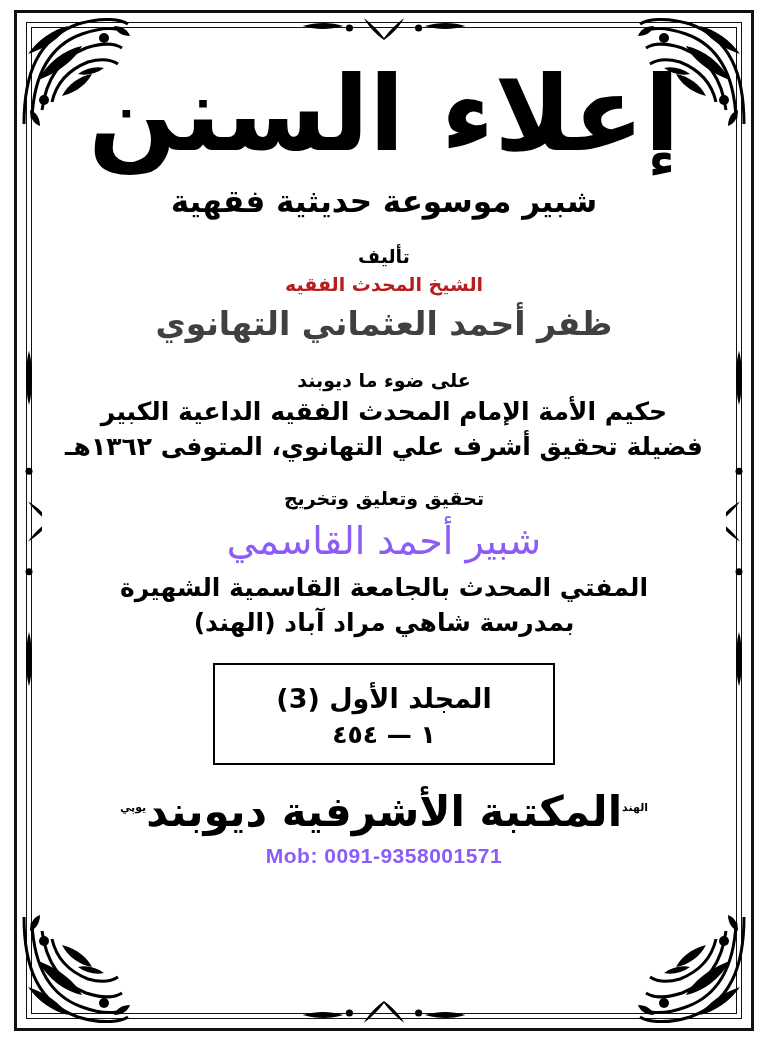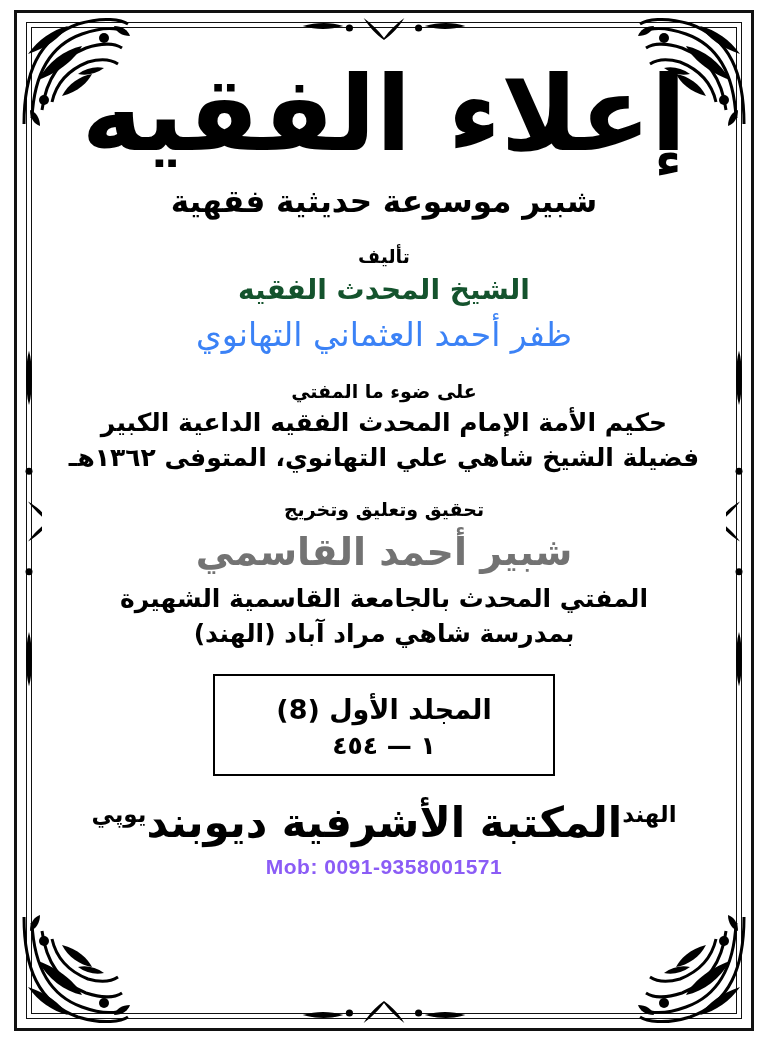--- a/index.html
+++ b/index.html
@@ -109,41 +109,41 @@
   .blk { margin-top: 26px; }
 
   .lbl-sm {
     font-size: 19px;
     font-weight: 700;
     color: #000;
     margin-top: 8px;
     margin-bottom: 6px;
   }
   .line-sm {
-    font-size: 28px;
-    font-weight: 700;
-    color: #14532d;
+    font-size: 19px;
+    font-weight: 700;
+    color: #b91c1c;
     margin: 5px 0;
   }
   .line-md {
     font-size: 25px;
     font-weight: 700;
     color: #000;
     margin: 6px 0;
   }
   .line-lg {
     font-size: 33px;
-    font-weight: 400;
-    color: #3b82f6;
+    font-weight: 700;
+    color: #404040;
     margin: 9px 0;
   }
   .line-xl {
     font-size: 38px;
-    font-weight: 700;
-    color: #737373;
+    font-weight: 400;
+    color: #8b5cf6;
     margin: 10px 0;
     text-align: center;
   }
 
   
   .volume-box {
     width: 342px;
     margin: 26px auto 0 auto;
     border: 2px solid #000;
     padding: 12px 10px 14px 10px;
@@ -164,21 +164,21 @@
   }
 
   .publisher {
     margin-top: 22px;
     font-size: 42px;
     font-weight: 700;
     color: #000;
     white-space: nowrap;
   }
   .publisher .tiny {
-    font-size: 23px;
+    font-size: 11px;
     vertical-align: super;
   }
 
   .mobile {
     margin-top: 8px;
     font-family: "Liberation Sans", sans-serif;
     direction: ltr;
     font-size: 21px;
     font-weight: 700;
     letter-spacing: 0.5px;
@@ -315,45 +315,45 @@
         <circle cx="13" cy="300" r="3.5"></circle>
         <circle cx="13" cy="400" r="3.5"></circle>
         <path d="M13 180 c-4 14 -4 40 0 54 c4 -14 4 -40 0 -54 z"></path>
         <path d="M13 460 c-4 14 -4 40 0 54 c4 -14 4 -40 0 -54 z"></path>
       </g>
     </svg>
   </div>
 
   <div class="content">
 
-    <div class="main-title">إعلاء الفقيه</div>
+    <div class="main-title">إعلاء السنن</div>
 
     <div class="subtitle">شبير موسوعة حديثية فقهية</div>
 
     <div class="blk">
       <div class="lbl-sm">تأليف</div>
       <div class="line-sm">الشيخ المحدث الفقيه</div>
       <div class="line-lg">ظفر أحمد العثماني التهانوي</div>
     </div>
 
     <div class="blk">
-      <div class="lbl-sm">على ضوء ما المفتي</div>
+      <div class="lbl-sm">على ضوء ما ديوبند</div>
       <div class="line-md">حكيم الأمة الإمام المحدث الفقيه الداعية الكبير</div>
-      <div class="line-md">فضيلة الشيخ شاهي علي التهانوي، المتوفى ١٣٦٢هـ</div>
+      <div class="line-md">فضيلة تحقيق أشرف علي التهانوي، المتوفى ١٣٦٢هـ</div>
     </div>
 
     <div class="blk">
       <div class="lbl-sm">تحقيق وتعليق وتخريج</div>
       <div class="line-xl">شبير أحمد القاسمي</div>
       <div class="line-md">المفتي المحدث بالجامعة القاسمية الشهيرة</div>
       <div class="line-md">بمدرسة شاهي مراد آباد (الهند)</div>
     </div>
 
     <div class="volume-box">
-      <div class="v-line">المجلد الأول (8)</div>
+      <div class="v-line">المجلد الأول (3)</div>
       <div class="v-pages">١ — ٤٥٤</div>
     </div>
 
     <div class="publisher"><span class="tiny">الهند</span><span>المكتبة الأشرفية ديوبند</span><span class="tiny">يوپي</span></div>
 
     <div class="mobile">Mob: 0091-9358001571</div>
 
   </div>
 </div>
 

